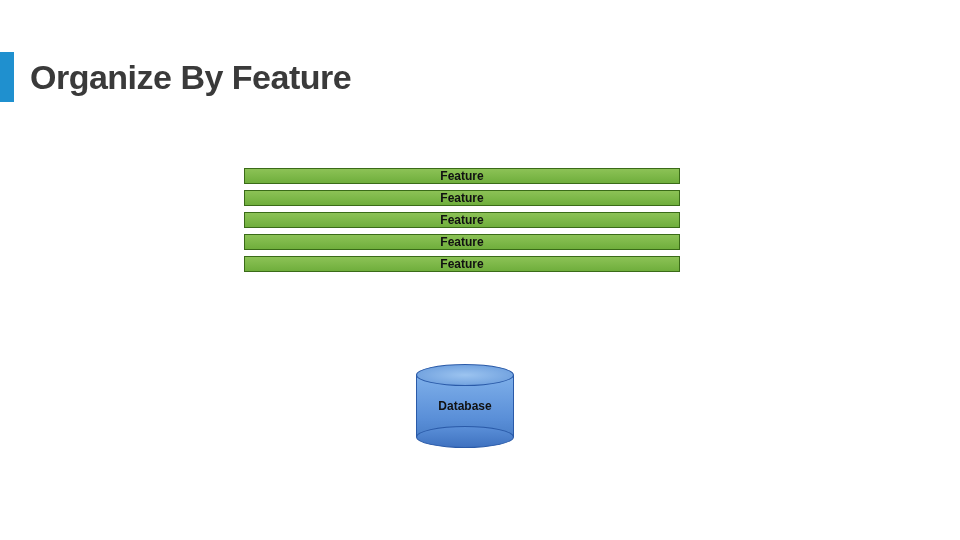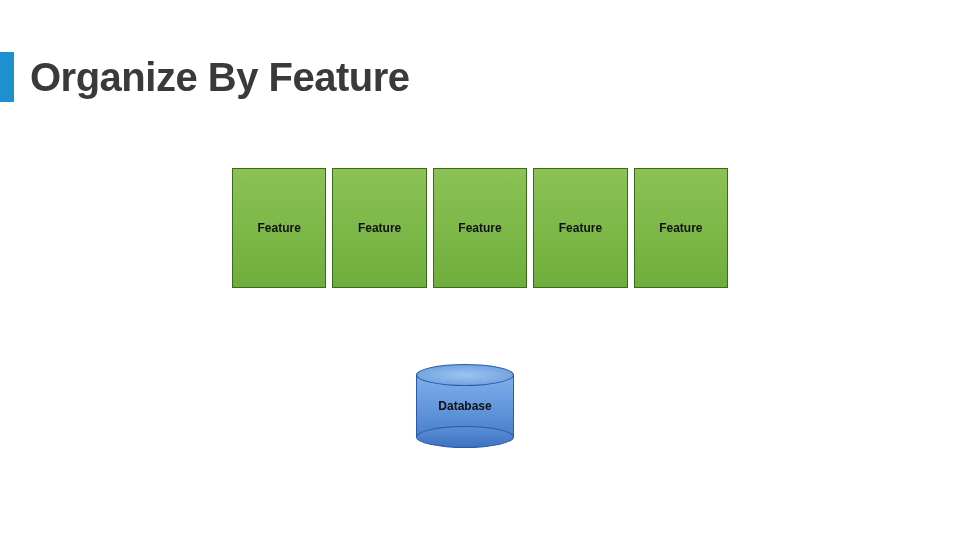--- a/index.html
+++ b/index.html
@@ -12,33 +12,34 @@
     display: flex;
     align-items: center;
   }
   .accent-bar {
     width: 14px;
     height: 50px;
     background: #1f90cf;
     margin-right: 16px;
   }
   .title-text {
-    font-size: 40px;
+    font-size: 34px;
     font-weight: 700;
     color: #3a3a3a;
     letter-spacing: -0.5px;
   }
 
   .features-row {
     position: absolute;
     top: 168px;
-    left: 232px;
-    width: 496px;
+    left: 244px;
+    width: 436px;
     display: flex;
     gap: 6px;
+    flex-direction: column;
   }
   .feature-box {
     flex: 1;
     height: 120px;
     background: linear-gradient(to bottom, #8cc256 0%, #6fae3c 100%);
     border: 1px solid #3a6b18;
     display: flex;
     align-items: center;
     justify-content: center;
     font-size: 12px;

